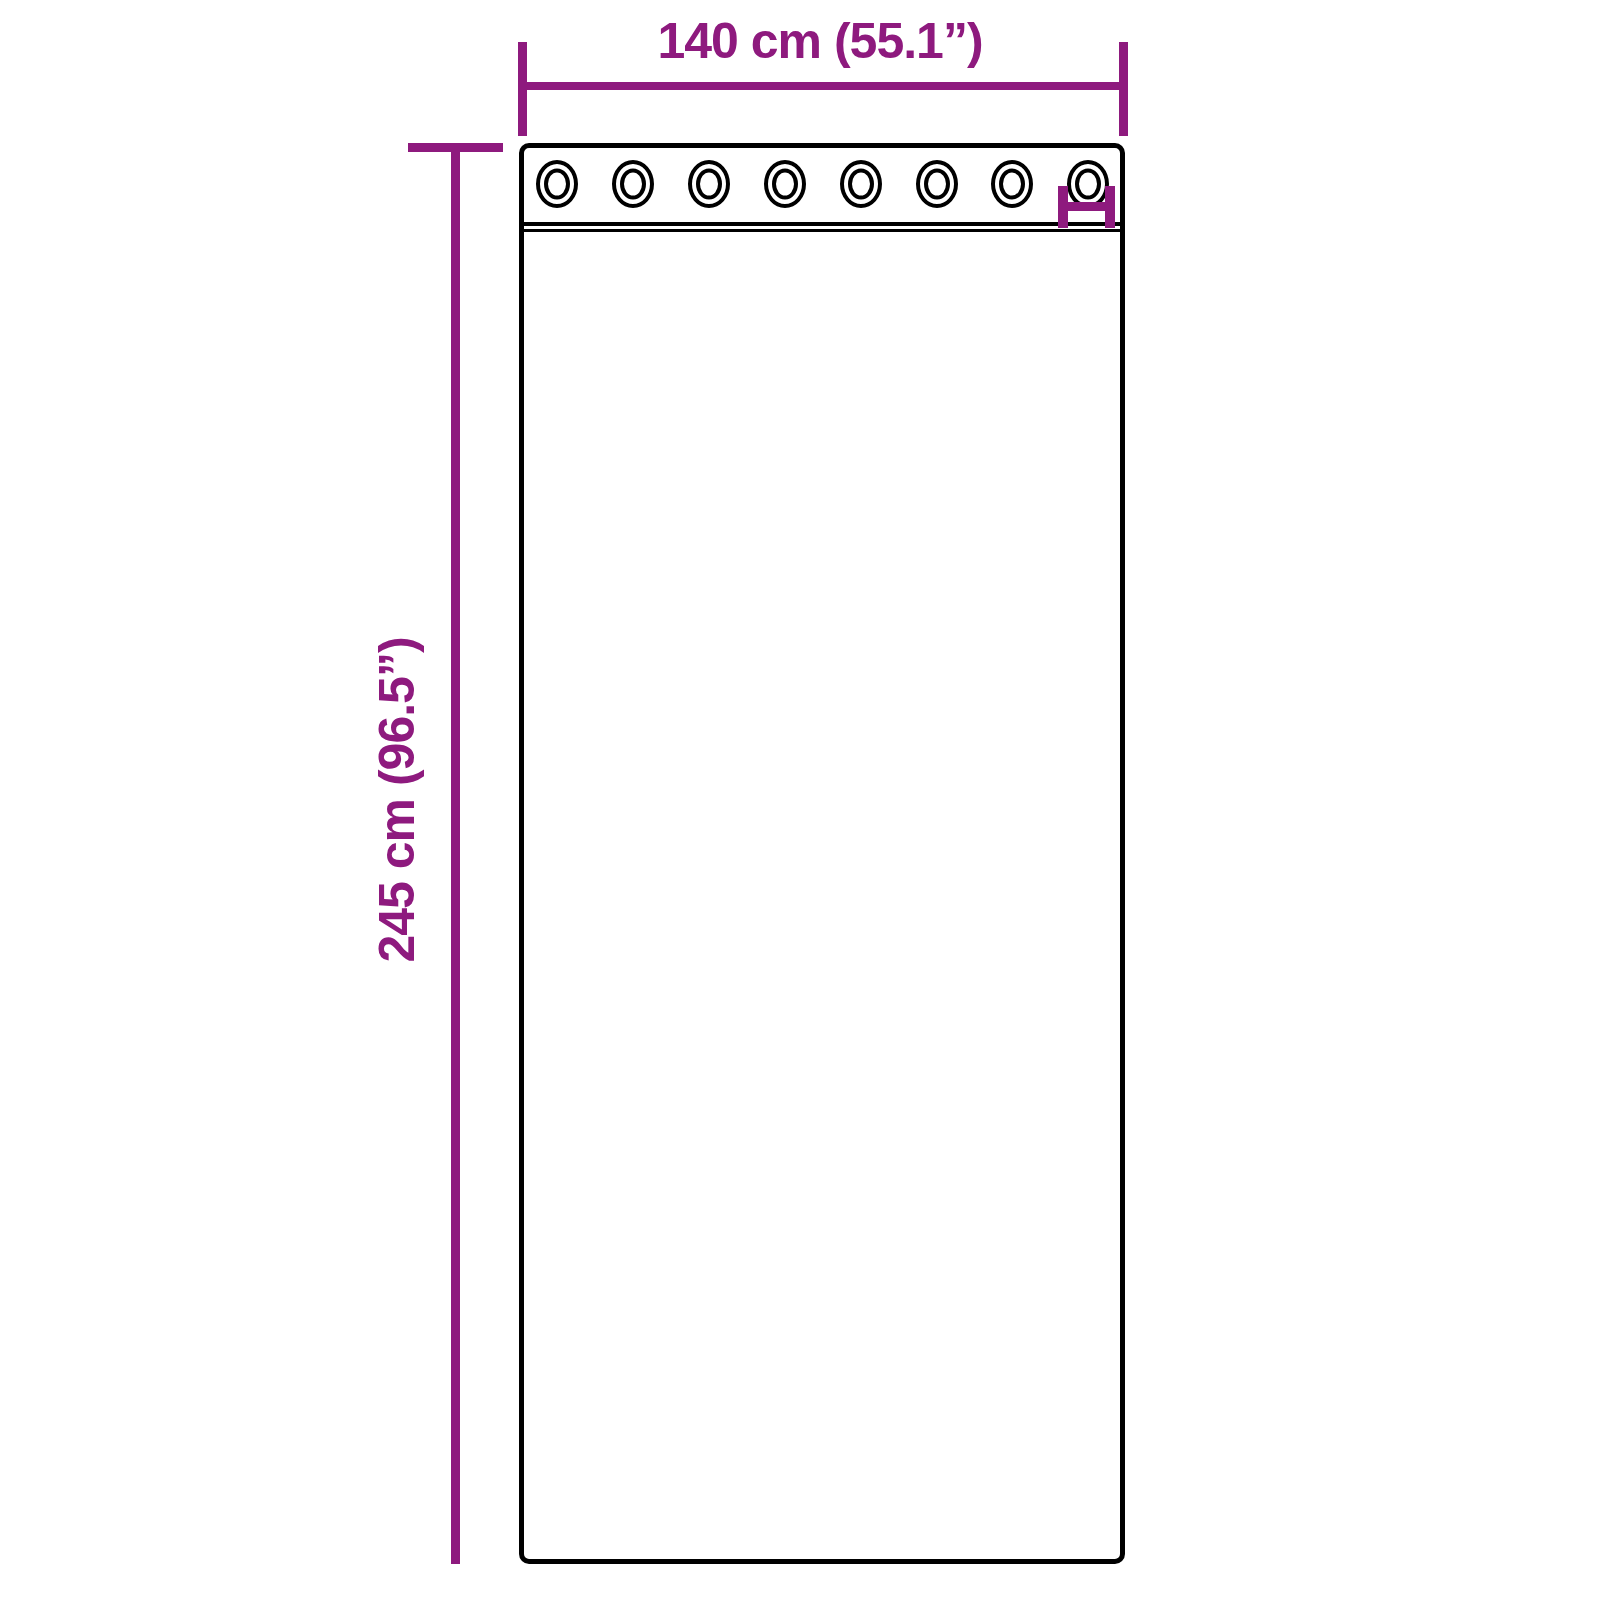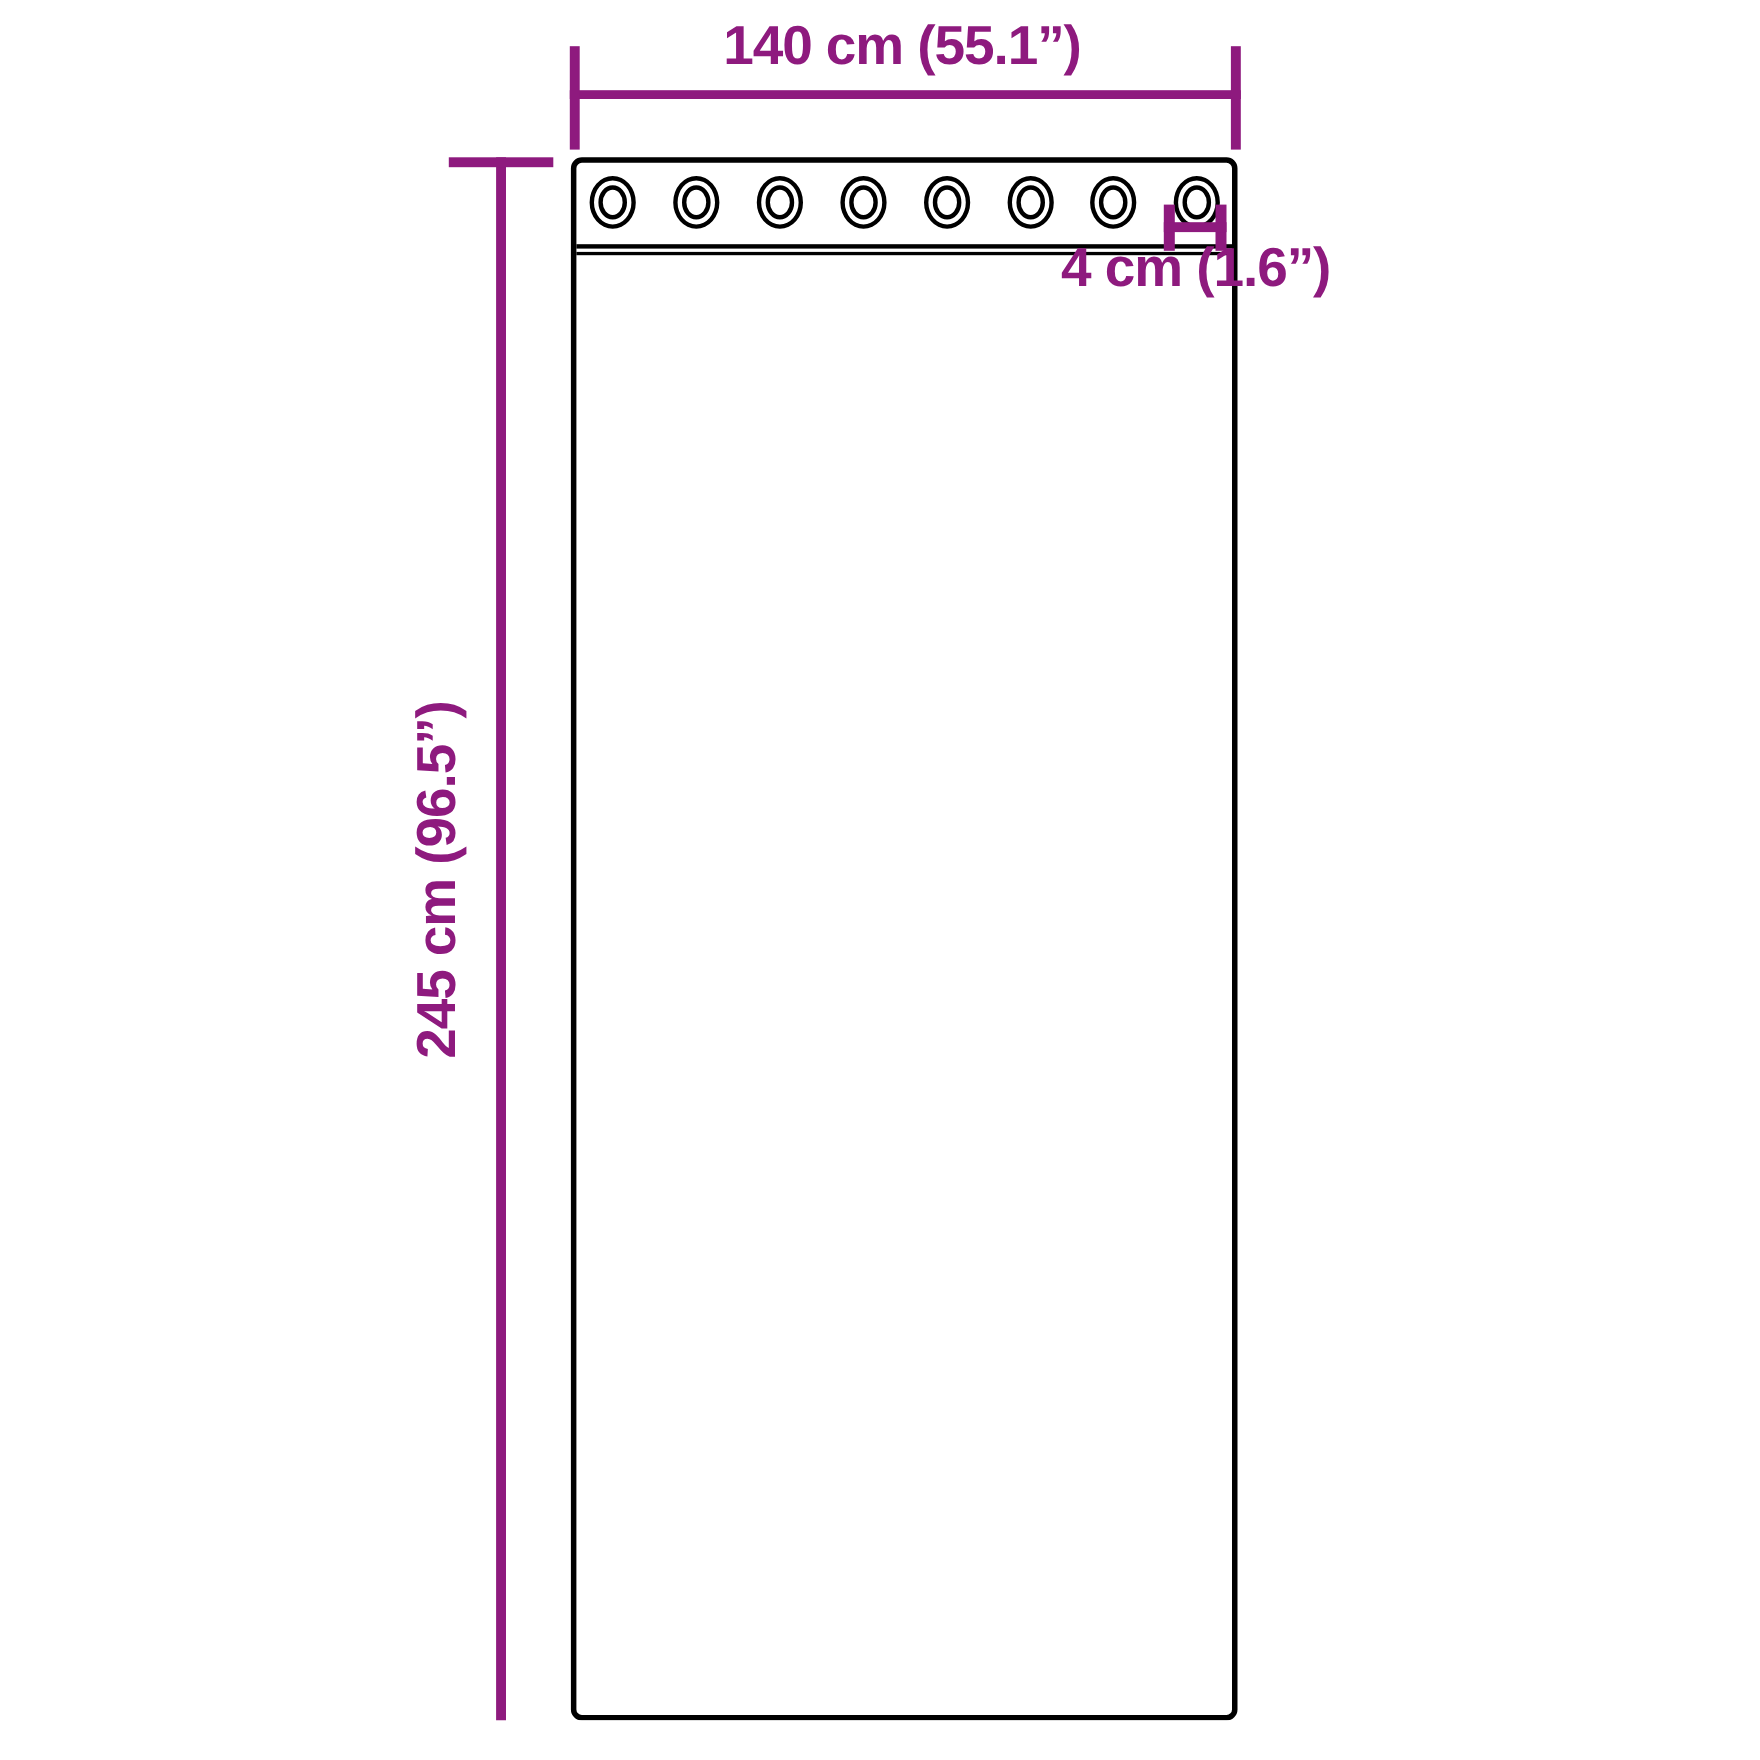--- a/index.html
+++ b/index.html
@@ -141,15 +141,14 @@
   <div class="dim-label" id="dimw-label">140 cm (55.1”)</div>
 
   <div class="dim" id="dimh-line"></div>
   <div class="dim" id="dimh-cap-t"></div>
   <div class="dim" id="dimh-cap-b"></div>
   <div class="dim-label" id="dimh-label">245 cm (96.5”)</div>
 
   <div class="dim" id="dimg-tick-l"></div>
   <div class="dim" id="dimg-tick-r"></div>
   <div class="dim" id="dimg-bar"></div>
-  <div class="dim-label" id="dimg-label">4 cm (1.6”)</div>
 
 </div>
 
 </body></html>

